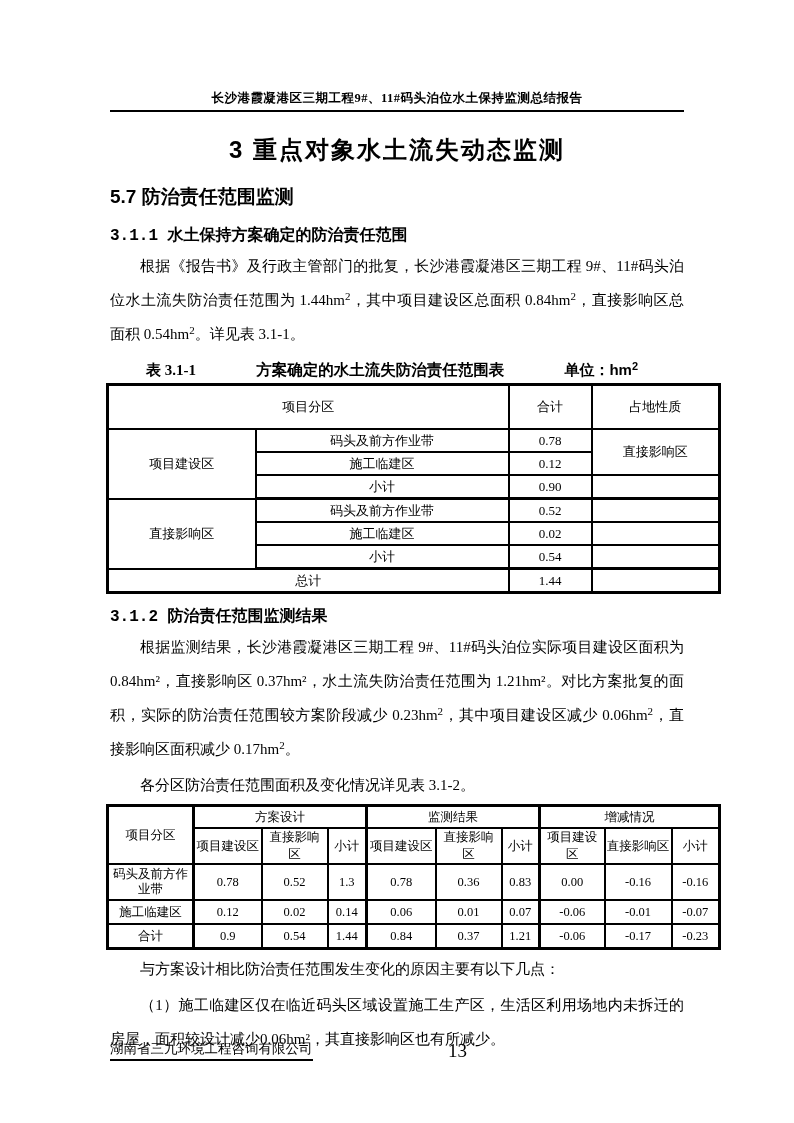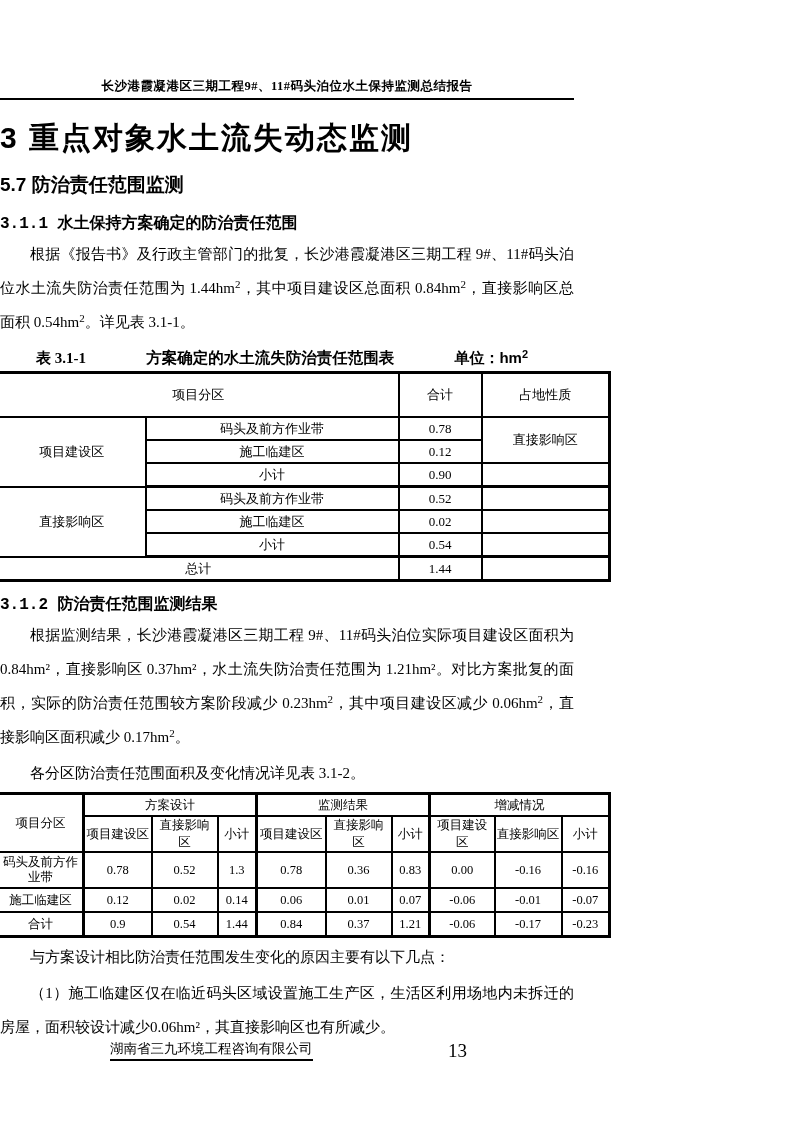--- a/index.html
+++ b/index.html
@@ -5,37 +5,37 @@
   html,body{margin:0;padding:0;background:#e8e8e8;}
   .page{
     position:relative;
     width:794px;height:1123px;
     margin:0 auto;
     background:#ffffff;
     color:#000;
     overflow:hidden;
     font-family:"Liberation Serif","DejaVu Serif",serif;
   }
-  .content{}
+  .content{padding-left:110px;margin-top:12px;}
 
   .run-head{
     width:574px;
     padding-top:78px;
     text-align:center;
     font-size:12.5px;
     letter-spacing:.5px;
     font-weight:bold;
   }
   .run-rule{width:574px;border-bottom:2.5px solid #000;margin-top:3px;}
 
   h1.chapter{
     width:574px;margin:22px 0 0;
-    text-align:left;
+    text-align:center;
     font-family:"Liberation Sans","DejaVu Sans",sans-serif;
-    font-size:30px;font-weight:bold;letter-spacing:2px;
+    font-size:24px;font-weight:bold;letter-spacing:2px;
     line-height:31px;
   }
   h2.sec{
     margin:19px 0 0;
     font-family:"Liberation Sans","DejaVu Sans",sans-serif;
     font-size:19px;font-weight:bold;line-height:25px;
   }
   h3.sub{
     margin:17px 0 0;
     font-family:Liberation Mono, monospace;

